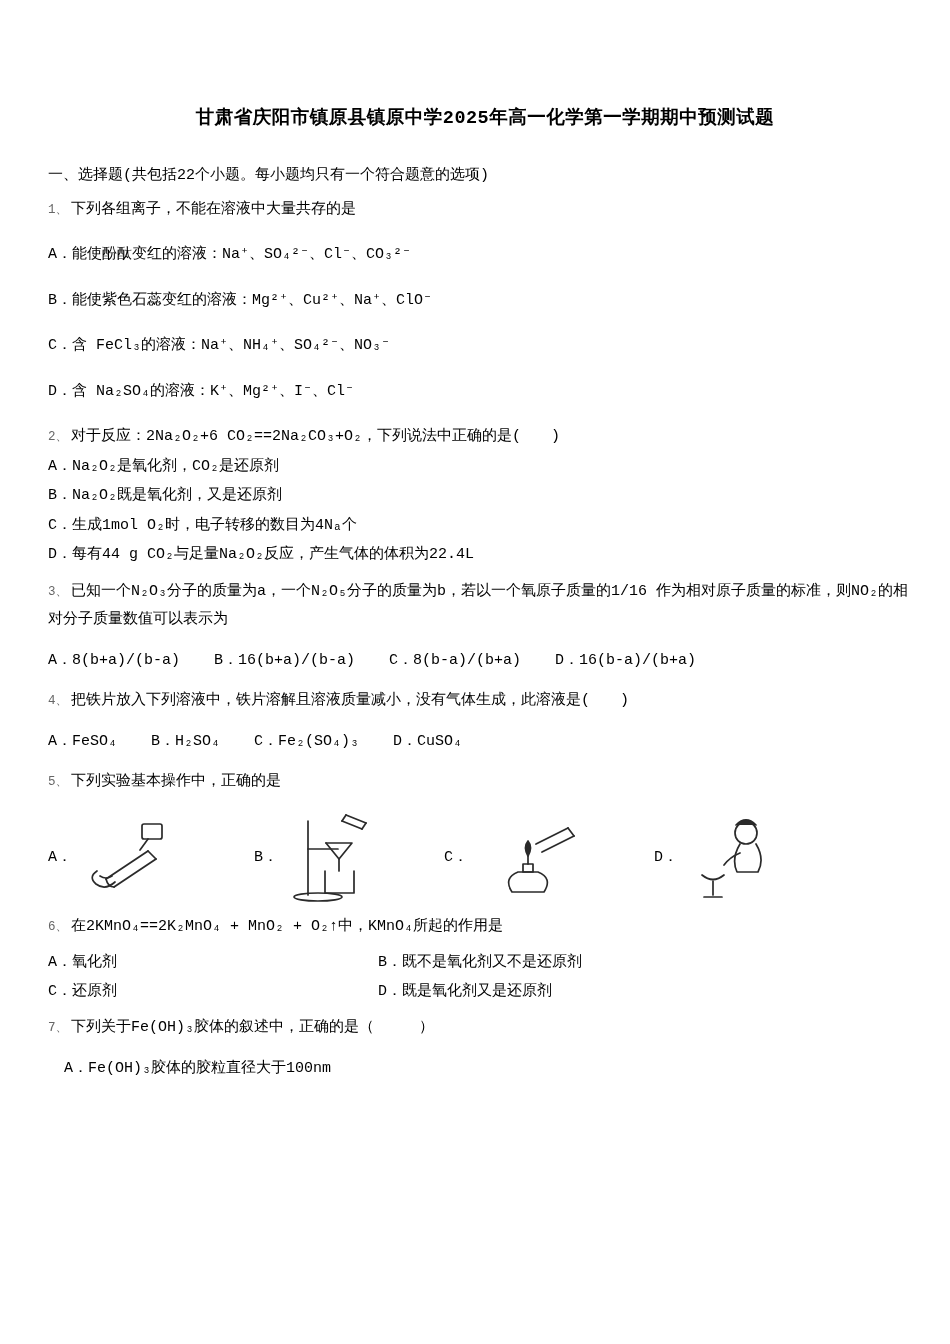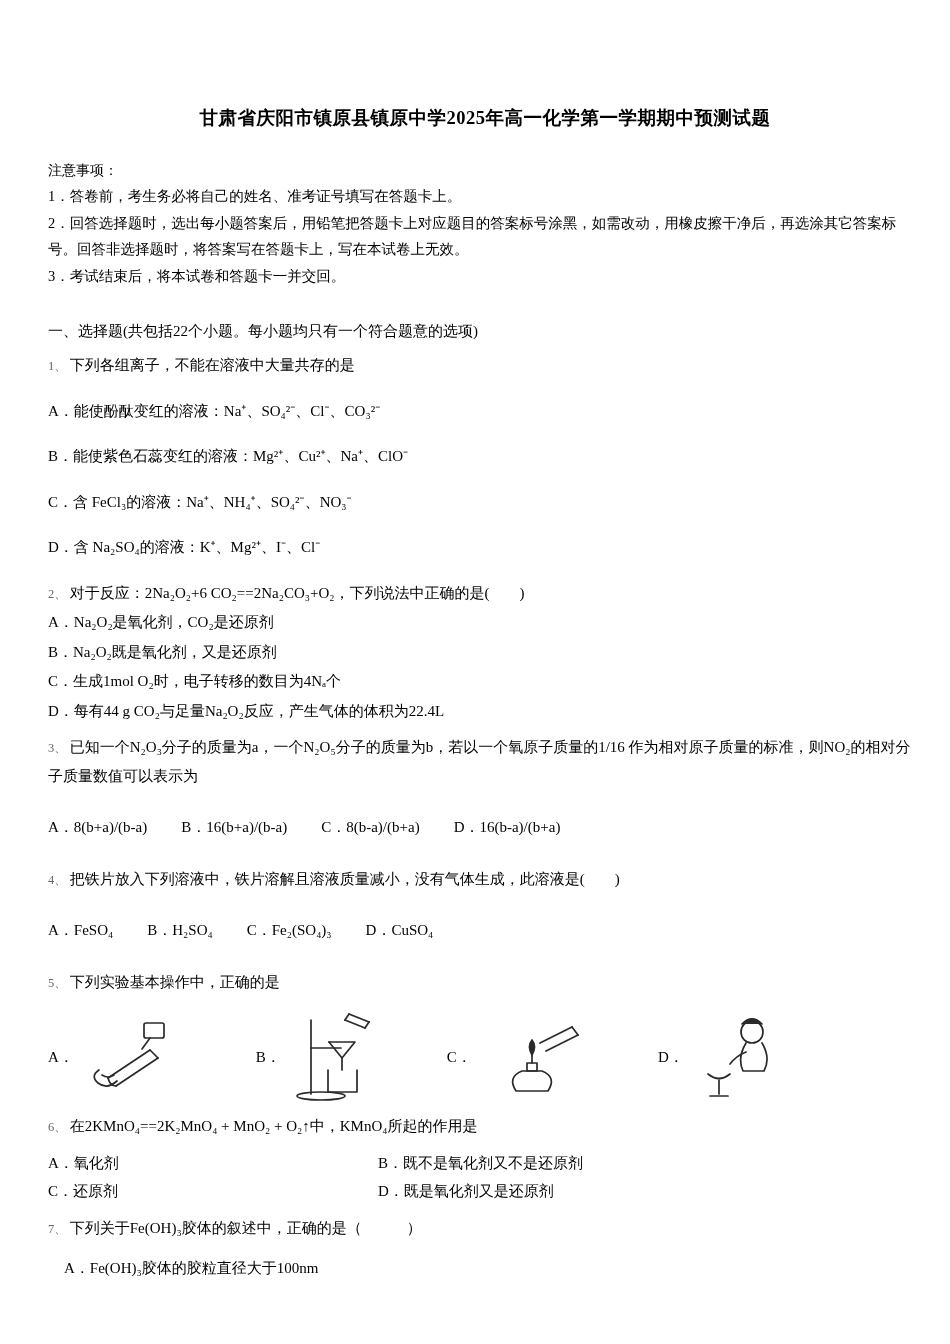--- a/index.html
+++ b/index.html
@@ -4,21 +4,21 @@
 <style>
   * { box-sizing: border-box; }
   html, body { margin: 0; padding: 0; background: #ffffff; }
   .page {
     width: 950px;
     height: 1344px;
     margin: 0 auto;
     background: #ffffff;
     color: #000;
     padding: 104px 28px 40px 48px;
-    font-family: Liberation Serif, serif;
+    font-family: Liberation Mono, monospace;
     font-size: 15px;
     line-height: 1.6;
     overflow: hidden;
   }
   .title {
     font-size: 18.5px;
     font-weight: 700;
     text-align: center;
     margin: 0 0 26px 0;
     letter-spacing: 0.5px;
@@ -26,21 +26,21 @@
   .notice-header { font-size: 14px; }
   .notice-item { font-size: 14.5px; line-height: 1.75; margin: 2px 0; }
   .section-header { margin: 30px 0 4px 0; }
   .q { margin-top: 8px; }
   .stem { line-height: 1.9; }
   .qnum { color: #666; font-size: 12.5px; margin-right: 3px; }
   .opt { line-height: 1.9; }
   .q1-opts .opt { margin: 17px 0; }
   .q2-opts .opt { margin: 1px 0; }
   .q7-opts .opt { margin: 12px 16px; }
-  .inline-opts { display: flex; flex-wrap: wrap; gap: 18px 34px; margin: 23px 0; }
+  .inline-opts { display: flex; flex-wrap: wrap; gap: 18px 34px; margin: 12px 0; }
   .grid-opts {
     display: grid;
     grid-template-columns: 330px 1fr;
     margin: 8px 0;
   }
   .figs {
     display: flex;
     align-items: center;
     gap: 66px;
     margin: 16px 0 10px 0;
@@ -50,26 +50,20 @@
   .fig svg { display: block; }
   .fig { border: none; }
 </style>
 </head>
 <body>
 
 <div class="page">
 
   <h1 class="title">甘肃省庆阳市镇原县镇原中学2025年高一化学第一学期期中预测试题</h1>
 
-  <div>
-    <div class="notice-header">注意事项：</div>
-    <div class="notice-item">1．答卷前，考生务必将自己的姓名、准考证号填写在答题卡上。</div>
-    <div class="notice-item">2．回答选择题时，选出每小题答案后，用铅笔把答题卡上对应题目的答案标号涂黑，如需改动，用橡皮擦干净后，再选涂其它答案标号。回答非选择题时，将答案写在答题卡上，写在本试卷上无效。</div>
-    <div class="notice-item">3．考试结束后，将本试卷和答题卡一并交回。</div>
-  </div>
 
   <div class="section-header">一、选择题(共包括22个小题。每小题均只有一个符合题意的选项)</div>
 
   <div class="q">
     <div class="stem">
       <span class="qnum">1、</span><span>下列各组离子，不能在溶液中大量共存的是</span>
     </div>
     <div class="q1-opts">
       <div class="opt">A．能使酚酞变红的溶液：Na⁺、SO₄²⁻、Cl⁻、CO₃²⁻</div>
       <div class="opt">B．能使紫色石蕊变红的溶液：Mg²⁺、Cu²⁺、Na⁺、ClO⁻</div>

